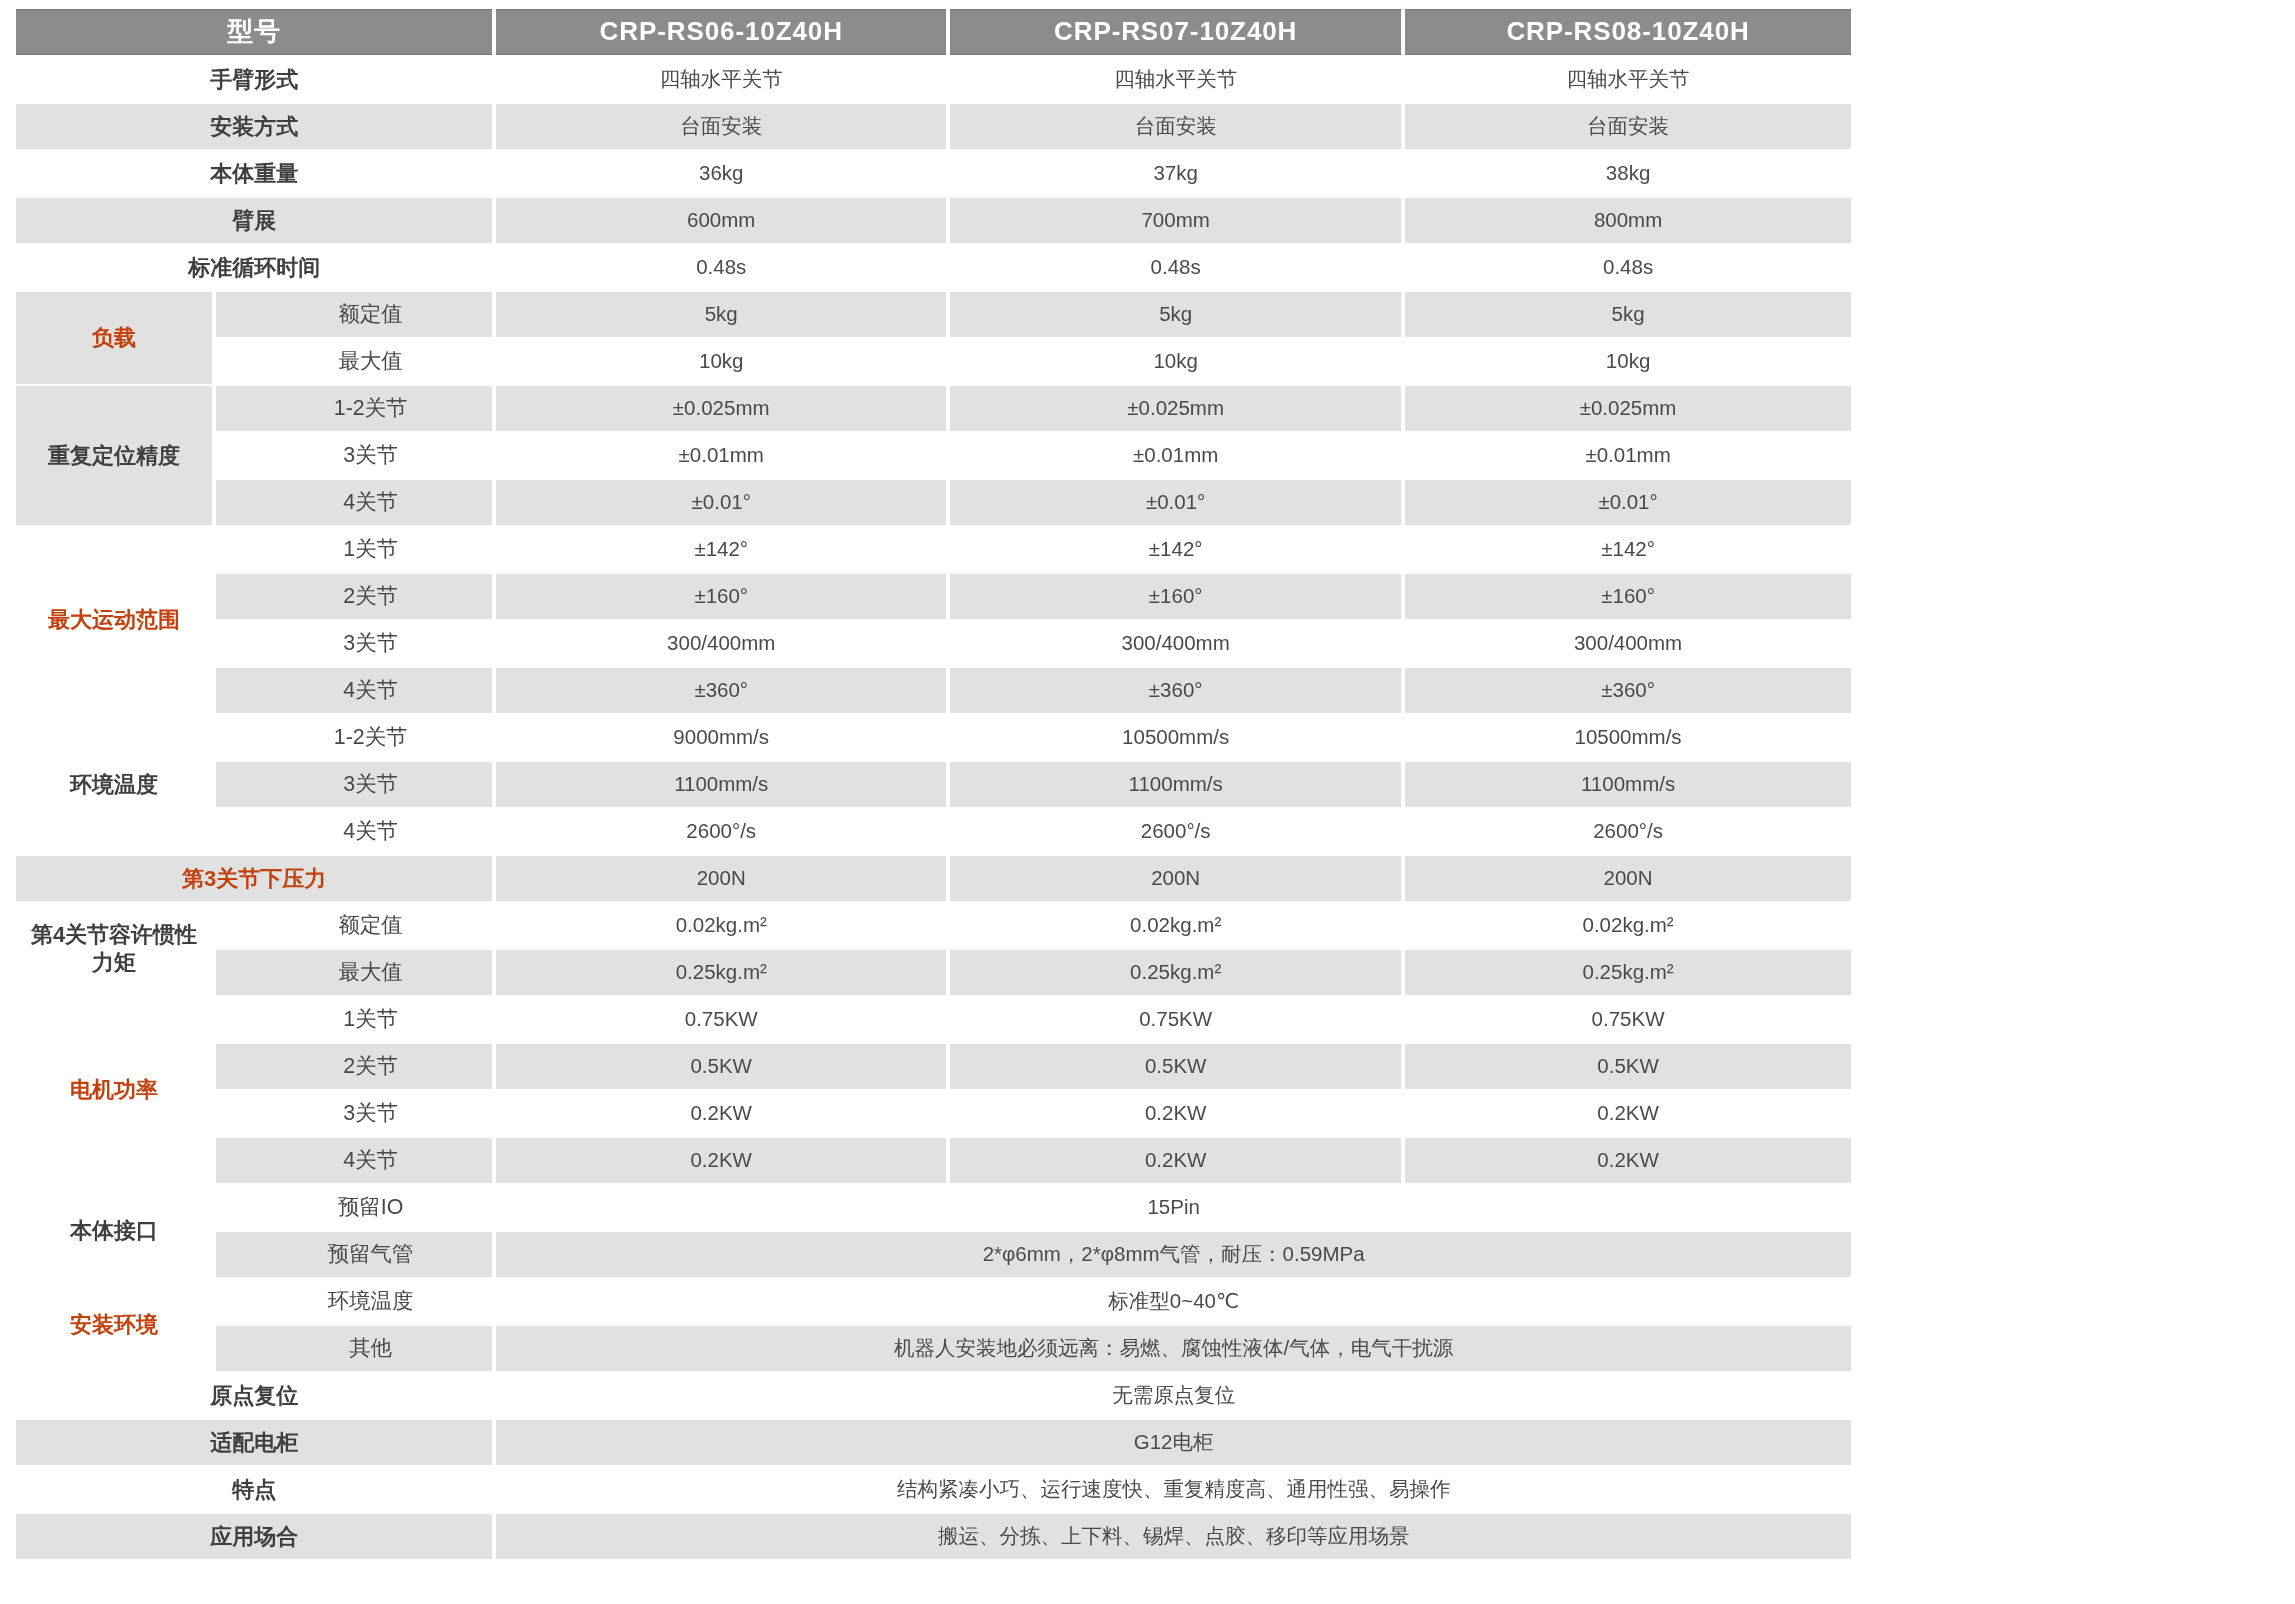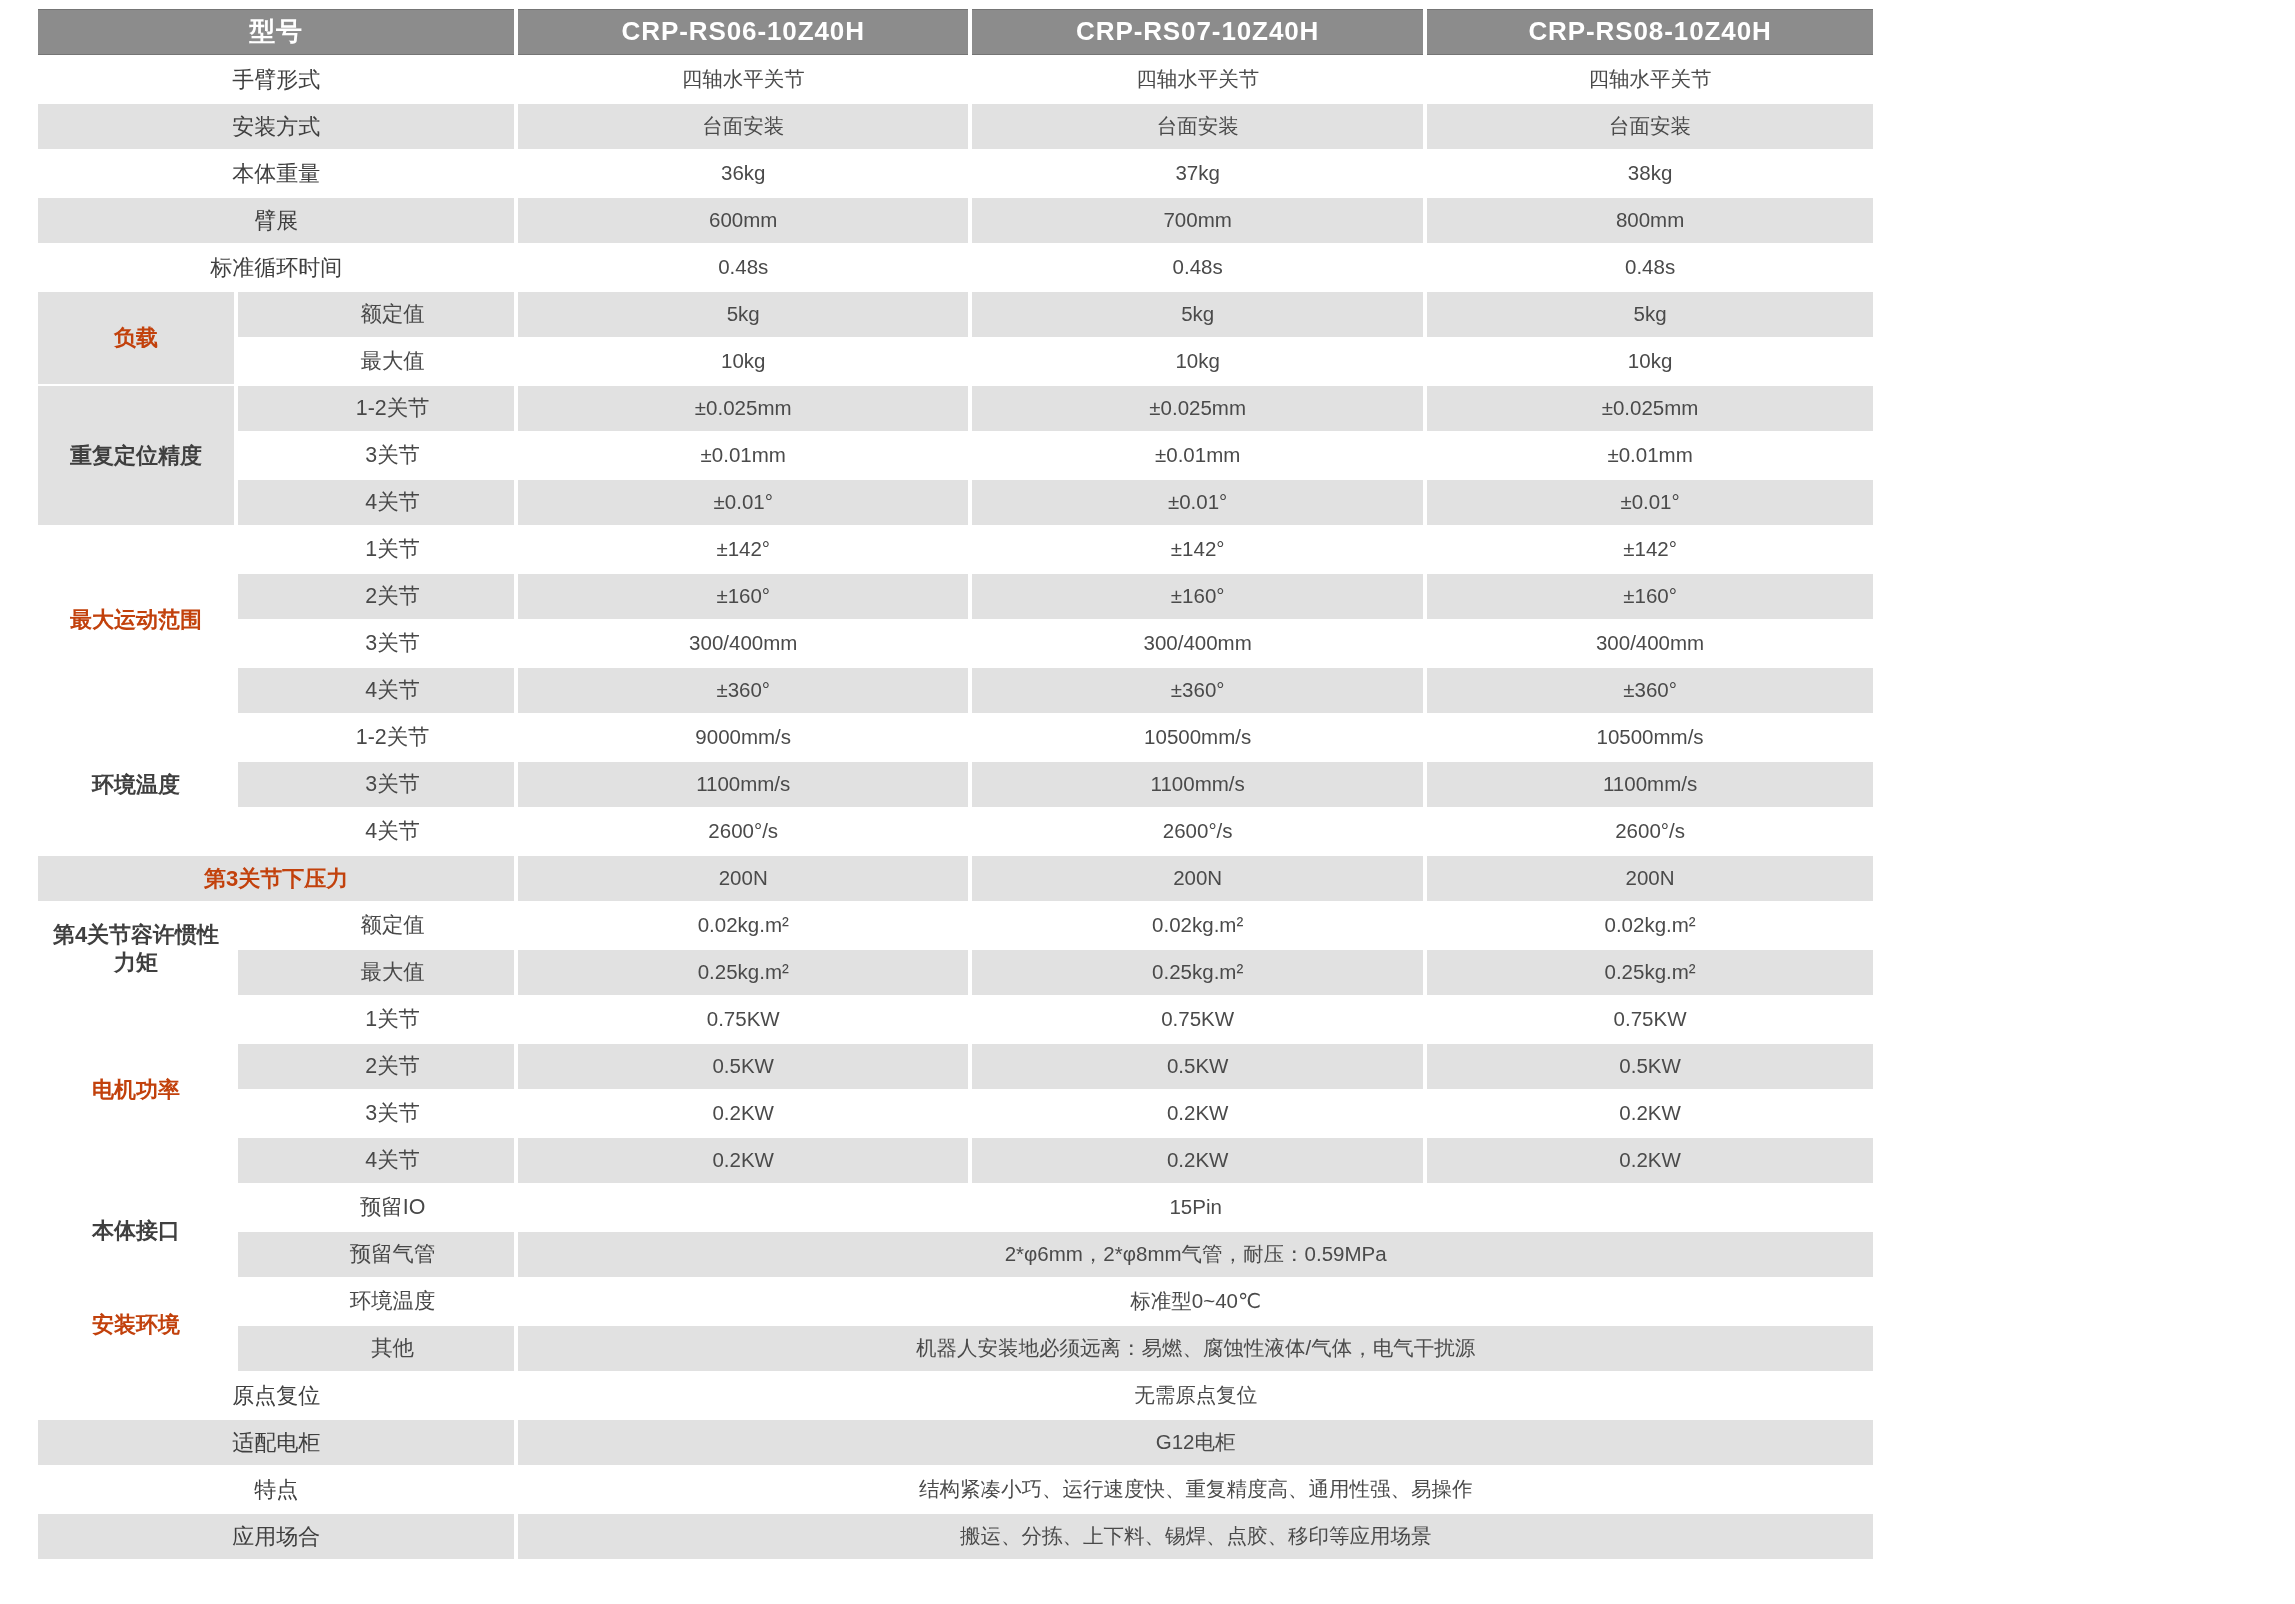--- a/index.html
+++ b/index.html
@@ -4,21 +4,21 @@
 <style>
   html,body{margin:0;padding:0;}
   body{
     width:2295px;height:1605px;
     background:#ffffff;
     font-family:"Liberation Sans","DejaVu Sans",sans-serif;
     position:relative;
     overflow:hidden;
   }
   .page{position:absolute;inset:0;}
-  .table-wrap{position:absolute;left:34px;top:6.8px;}
+  .table-wrap{position:absolute;left:12px;top:6.8px;}
   table.spec{
     border-collapse:separate;
     border-spacing:4.3px 2.6px;
     table-layout:fixed;
     width:1843px;
   }
   th,td{
     padding:0 5.1px;
     text-align:center;
     vertical-align:middle;
@@ -35,21 +35,21 @@
     border-bottom:1.7px solid #757575;
   }
   td{
     height:45px;
     font-size:20.5px;
     color:#4a4a4a;
     line-height:1.25;
   }
   tr.r-white td{background:#ffffff;}
   tr.r-gray  td{background:#e1e1e1;}
-  td.c-label{font-weight:normal;font-size:22px;color:#3f3f3f;}
+  td.c-label{font-weight:bold;font-size:22px;color:#3f3f3f;}
   td.c-sub{font-size:21.4px;color:#484848;padding-left:38px;}
   td.c-group-dark{background:#c5c5c5;font-weight:bold;font-size:22px;color:#c2410c;}
   td.c-group-light{background:#f0f0f0;font-weight:bold;font-size:22px;color:#3f3f3f;text-align:center;}
 </style>
 </head>
 <body>
 
 <div class="page">
   <div class="table-wrap">
     <table class="spec">

